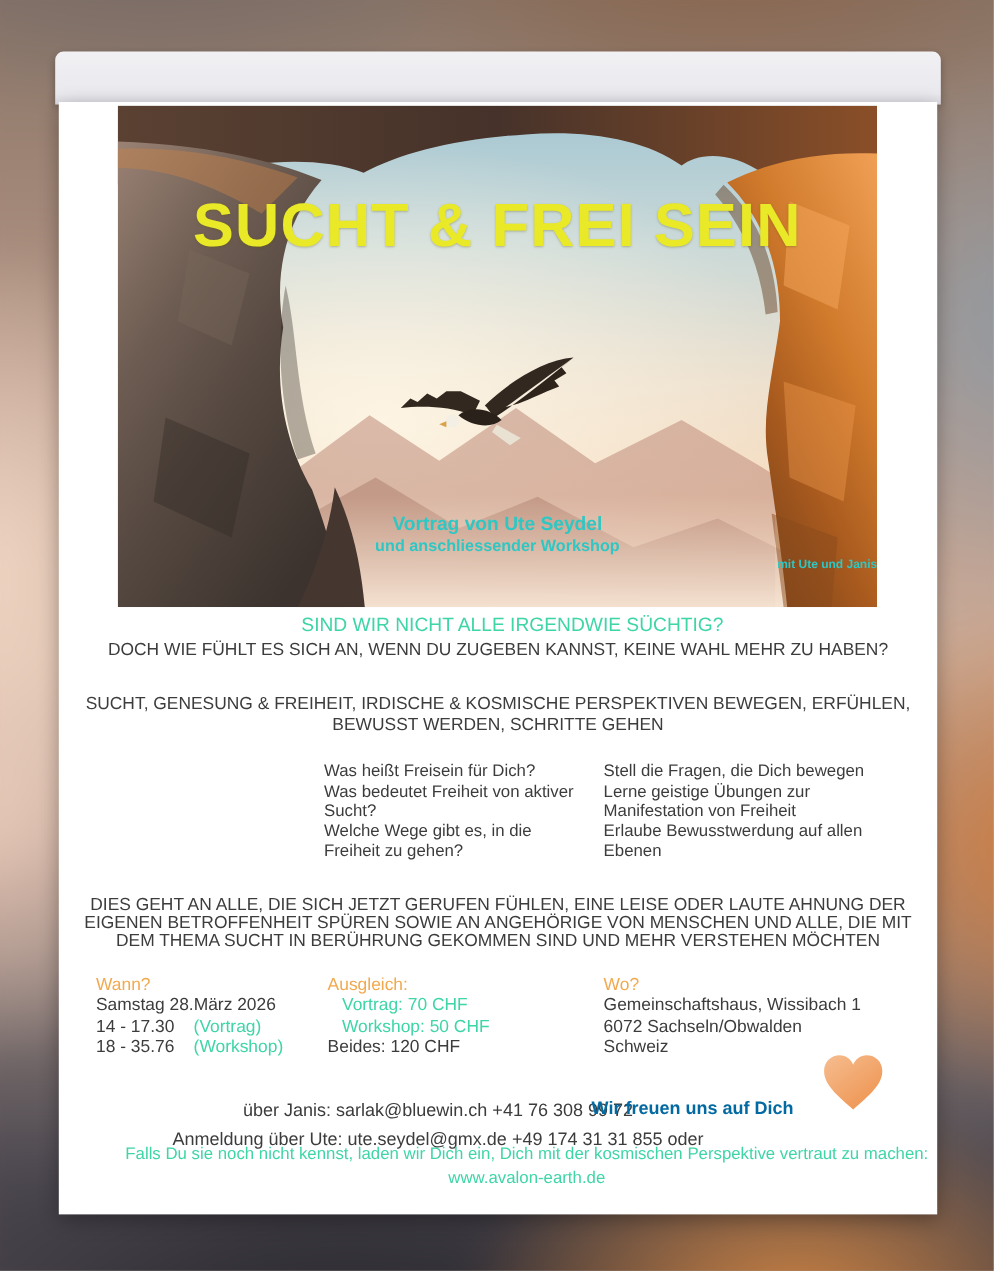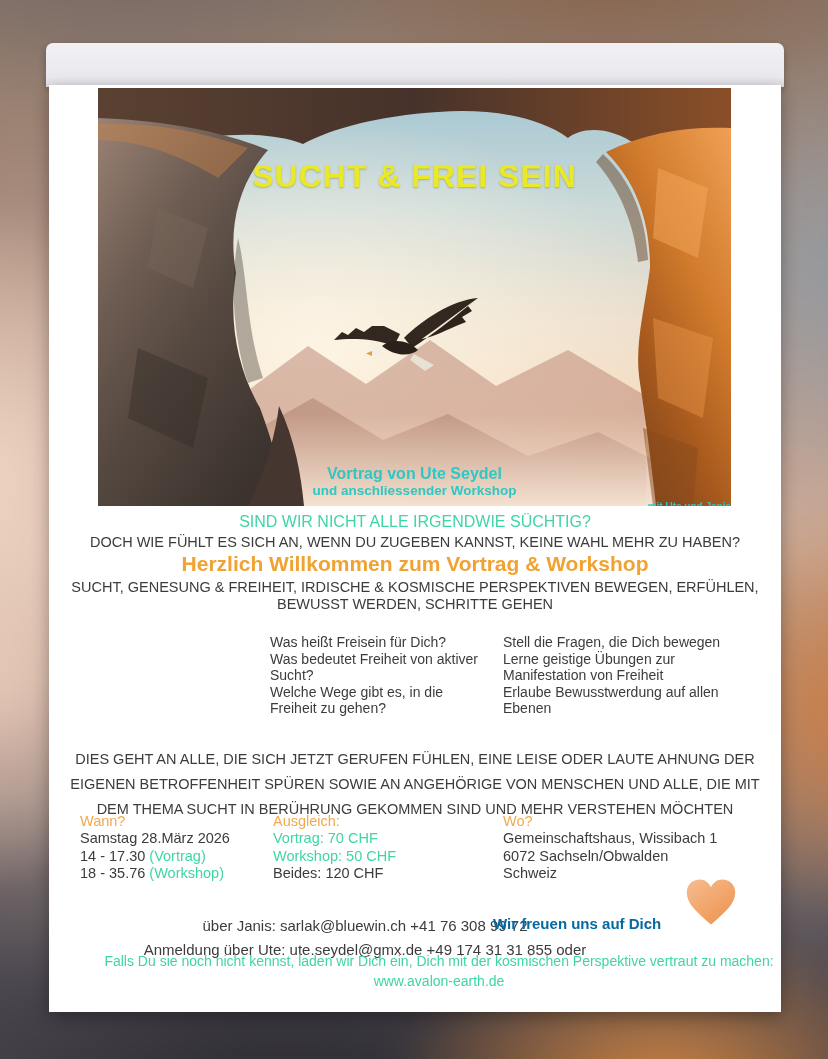--- a/index.html
+++ b/index.html
@@ -32,42 +32,42 @@
   }
   
   .page{
     position:absolute;left:49px;top:85px;width:732px;height:927px;
     background:#ffffff;box-shadow:0 5px 16px rgba(0,0,0,.32);
   }
   .hero{position:absolute;left:49px;top:3px;width:633px;height:418px;overflow:hidden;}
   .hero svg{display:block;}
   .hero-title{
     position:absolute;left:0;top:70px;width:100%;text-align:center;
-    font-size:32px;font-weight:bold;letter-spacing:1px;color:#e9e928;
+    font-size:51px;font-weight:bold;letter-spacing:1px;color:#e9e928;
     text-shadow:0 1px 2px rgba(90,90,0,.35);
   }
   .hero-credit{position:absolute;left:0;top:340px;width:100%;text-align:center;color:#2ec7c3;font-weight:bold;}
-  .hero-credit .c1{font-size:16px;line-height:19px;margin-top:36px;}
+  .hero-credit .c1{font-size:16px;line-height:19px;}
   .hero-credit .c2{font-size:13.5px;line-height:16px;}
   .hero-credit .c3{font-size:10px;line-height:16px;text-align:right;}
   .abs{position:absolute;}
   .center{width:732px;left:0;text-align:center;}
   .dark{color:#3c3c3c;}
-  .turq{color:#3ed5a7;}
+  .turq{color:#3ed5a7;padding-left:12px;}
   .orange{color:#f0a232;}
   .pre{white-space:pre-line;}
   .q1{top:428px;font-size:16px;}
   .q2{top:449px;font-size:14.5px;}
   .welcome{top:467px;font-size:21px;font-weight:bold;}
   .topics{top:494px;font-size:14.5px;line-height:17px;}
   .infocol{top:549px;font-size:14px;line-height:16.6px;}
   .col-a{left:24px;width:205px;}
   .col-b{left:221px;width:235px;}
   .col-c{left:454px;width:250px;}
-  .callout{top:662px;left:16px;width:700px;text-align:center;font-size:14.5px;line-height:25px;}
+  .callout{top:662px;left:16px;width:700px;text-align:center;font-size:14.5px;line-height:15px;}
   .det{top:728px;font-size:14.5px;line-height:17.4px;}
   .det-a{left:31px;}
   .det-b{left:224px;}
   .det-c{left:454px;}
   .det .t{color:#f2a94e;}
   .reg1{top:812px;left:6px;width:620px;text-align:center;font-size:15px;margin-top:44px;}
   .reg2{top:832px;left:6px;width:620px;text-align:center;font-size:15px;}
   .closing{top:830px;left:444px;font-size:15px;font-weight:bold;color:#0369a1;}
   .heart{left:634px;top:791px;width:56px;height:52px;}
   .foot{top:866px;font-size:14px;line-height:20px;color:#3ed5a7;padding-left:24px;}
@@ -149,21 +149,20 @@
     <div class="hero-title">SUCHT &amp; FREI SEIN</div>
     <div class="hero-credit">
       <div class="c1">Vortrag von Ute Seydel</div>
       <div class="c2">und anschliessender Workshop</div>
       <div class="c3">mit Ute und Janis</div>
     </div>
   </div>
 
   <div class="abs center q1 turq">SIND WIR NICHT ALLE IRGENDWIE SÜCHTIG?</div>
   <div class="abs center q2 dark">DOCH WIE FÜHLT ES SICH AN, WENN DU ZUGEBEN KANNST, KEINE WAHL MEHR ZU HABEN?</div>
-  <div class="abs center welcome orange">Herzlich Willkommen zum Vortrag &amp; Workshop</div>
   <div class="abs center topics dark">SUCHT, GENESUNG &amp; FREIHEIT, IRDISCHE &amp; KOSMISCHE PERSPEKTIVEN BEWEGEN, ERFÜHLEN, BEWUSST WERDEN, SCHRITTE GEHEN</div>
 
   <div class="abs infocol col-b dark pre">Was heißt Freisein für Dich?
 Was bedeutet Freiheit von aktiver
 Sucht?
 Welche Wege gibt es, in die
 Freiheit zu gehen?</div>
   <div class="abs infocol col-c dark pre">Stell die Fragen, die Dich bewegen
 Lerne geistige Übungen zur
 Manifestation von Freiheit

